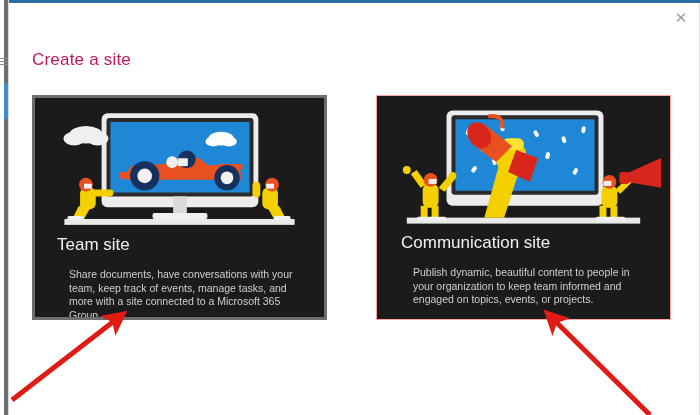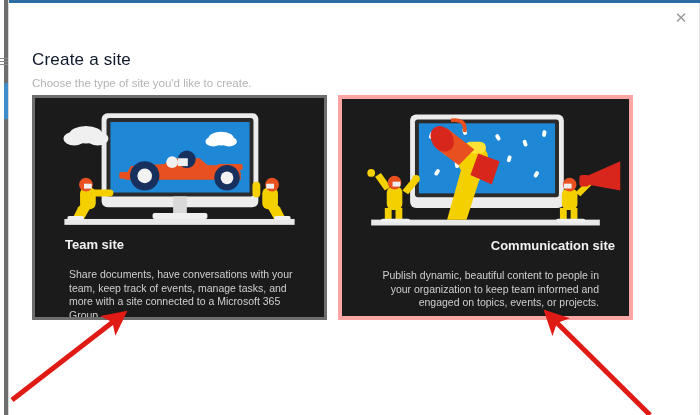--- a/index.html
+++ b/index.html
@@ -23,43 +23,43 @@
   .close-btn{
     position:absolute;right:6px;top:5px;width:26px;height:24px;
     display:flex;align-items:center;justify-content:center;
     color:#9a9a9a;font-size:15px;line-height:1;
   }
   .right-border{position:absolute;right:0;top:0;width:1px;height:415px;background:#e2e2e2;}
 
   
   .header{position:absolute;left:32px;top:50px;width:420px;}
   .page-title{
-    font-size:17px;color:#0f172a;font-weight:400;letter-spacing:.2px;
+    font-size:17px;color:#be185d;font-weight:400;letter-spacing:.2px;
     margin:0 0 6px 0;line-height:20px;
   }
   .page-subtitle{
     font-size:11.5px;color:#b3b3b3;font-weight:400;line-height:14px;margin:0;
   }
 
   
   .cards{position:absolute;left:32px;top:95px;}
   .card{
     position:absolute;top:0;width:295px;height:225px;
     background:#1b1b1b;box-sizing:border-box;
   }
   .card-team{left:0;border:3px solid #6e6e6e;}
-  .card-comm{left:306px;border:4px solid #fca5a5;text-align:right;}
+  .card-comm{left:344px;border:1px solid #fca5a5;}
   .card-inner{position:relative;width:100%;height:100%;overflow:hidden;background:#1b1b1b;}
 
   .art{position:absolute;left:0;top:4px;width:100%;height:135px;}
   .art svg{display:block;width:100%;height:100%;}
 
   .card-text{position:absolute;left:18px;right:14px;top:140px;}
   .card-title{
-    font-size:13px;color:#f2f2f2;font-weight:700;margin:0 0 3px 12px;line-height:14px;
+    font-size:17px;color:#f2f2f2;font-weight:400;margin:0 0 3px 4px;line-height:14px;
   }
   .card-desc{
     font-size:10.5px;color:#cfcfcf;font-weight:400;line-height:13.5px;margin:16px;
   }
   .card-comm .card-text{left:20px;}
 
   
   .arrows{position:absolute;left:0;top:0;width:700px;height:415px;pointer-events:none;}
 </style>
 </head>
@@ -75,21 +75,20 @@
       <i></i>
     </div>
   <div class="left-border"></div>
   <div class="right-border"></div>
 
   <div class="top-bar"></div>
   <div class="close-btn">✕</div>
 
   <div class="header">
     <h1 class="page-title">Create a site</h1>
-    <p class="page-subtitle">Choose the type of site you'd like to create.</p>
   </div>
 
   <div class="cards">
 
     <div class="card card-team">
       <div class="card-inner">
         <div class="art">
           <svg viewBox="0 0 295 135" preserveAspectRatio="xMidYMid meet">
 
             <rect x="30" y="118" width="235" height="6" fill="#e9e9e9"></rect>

